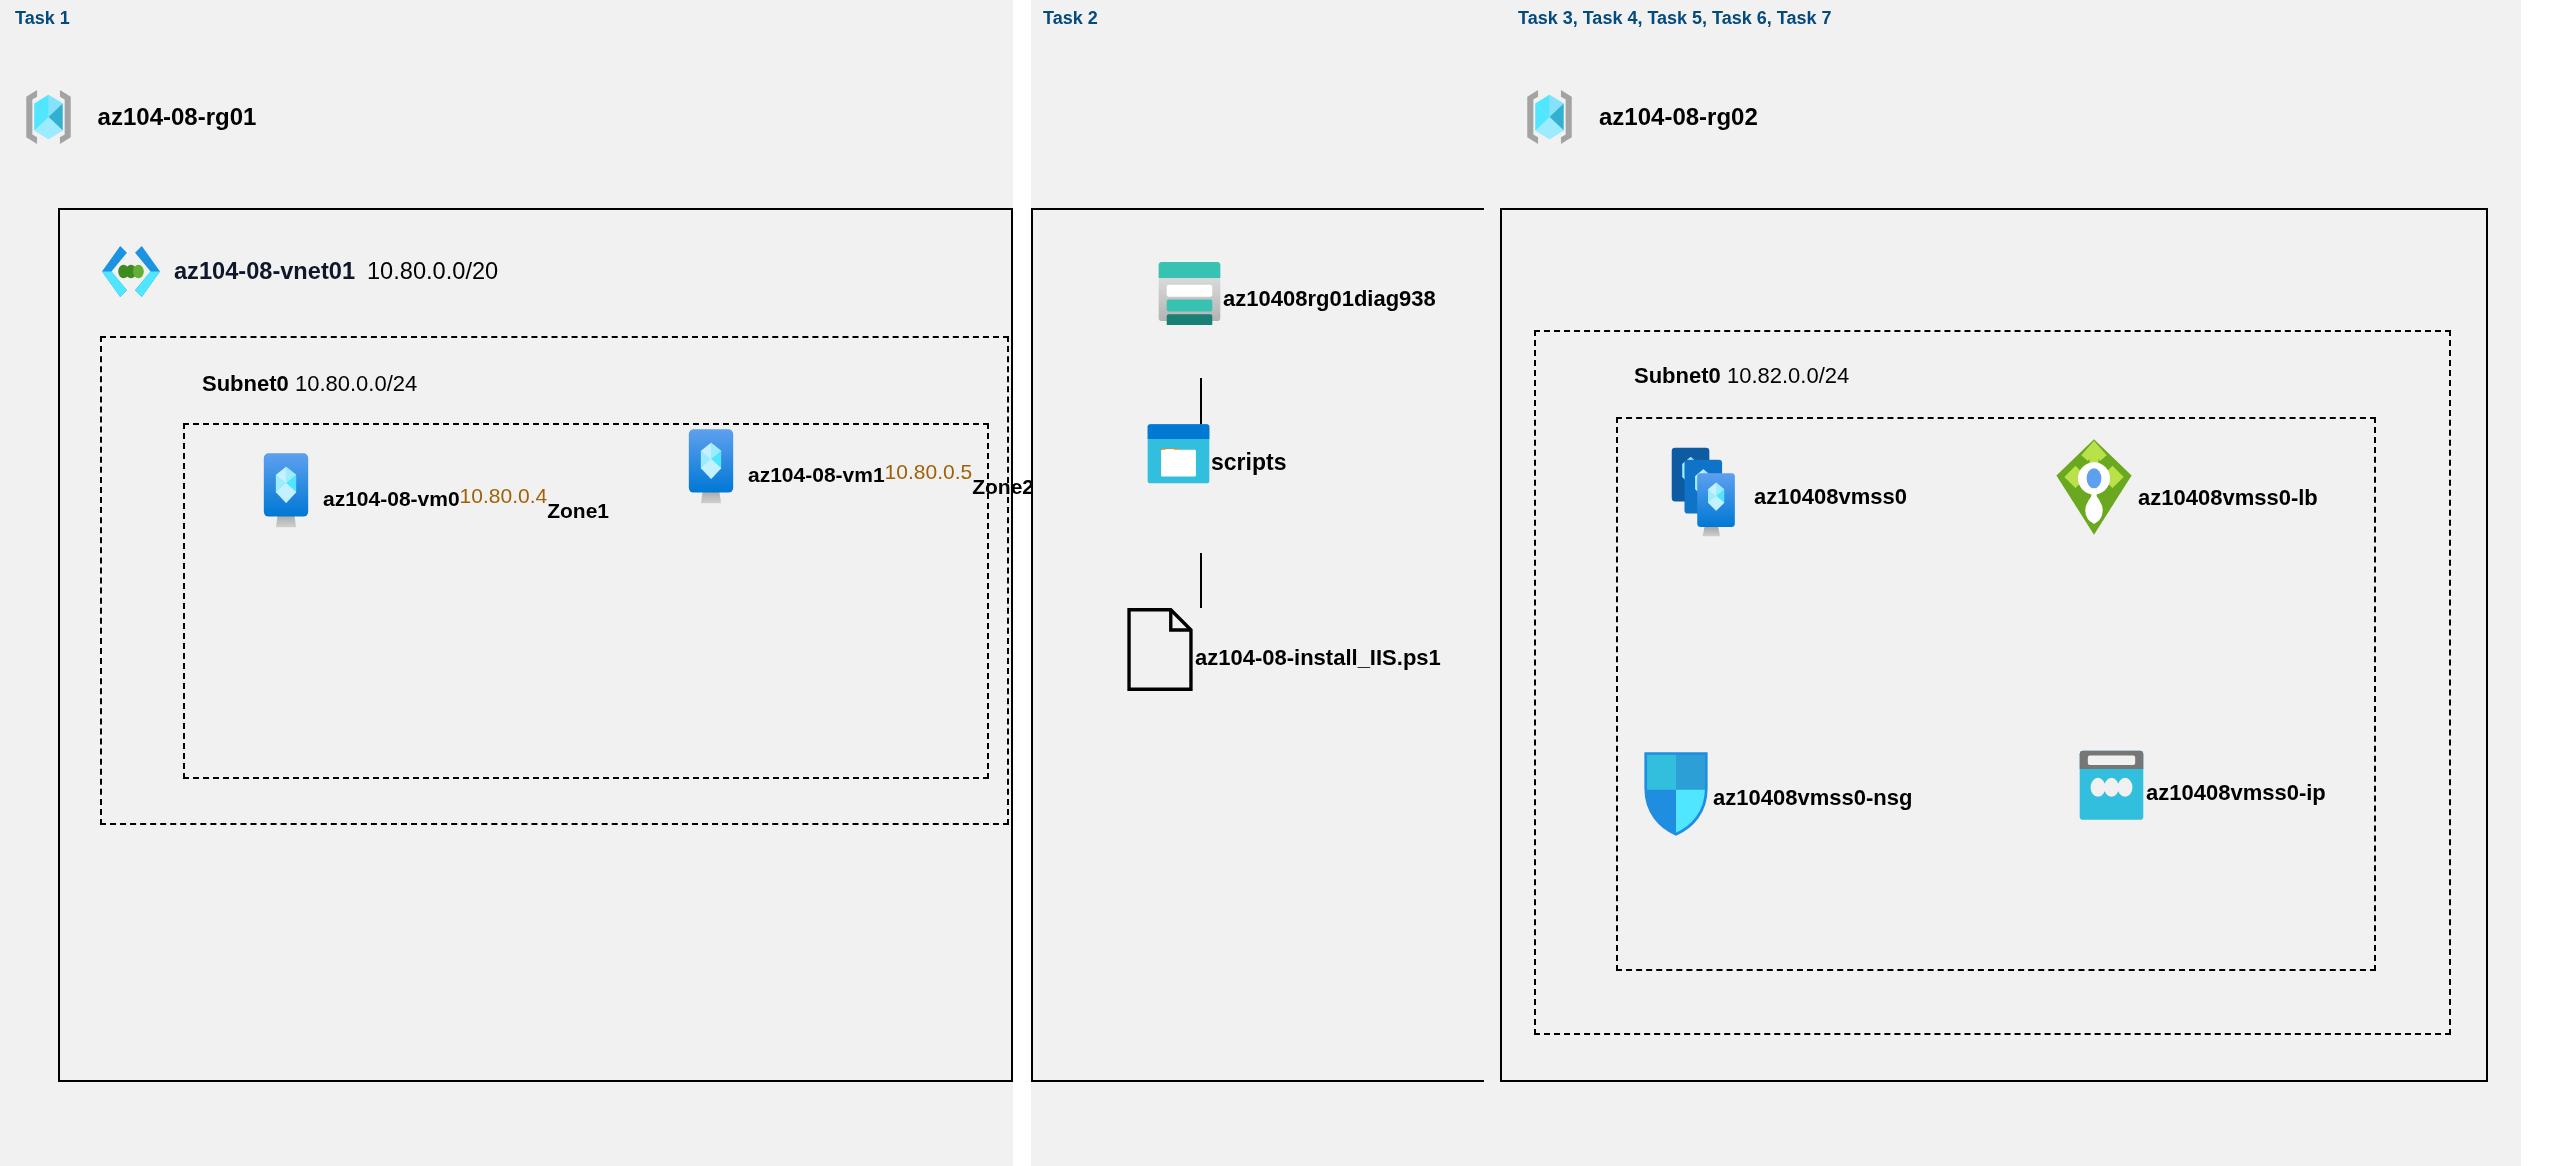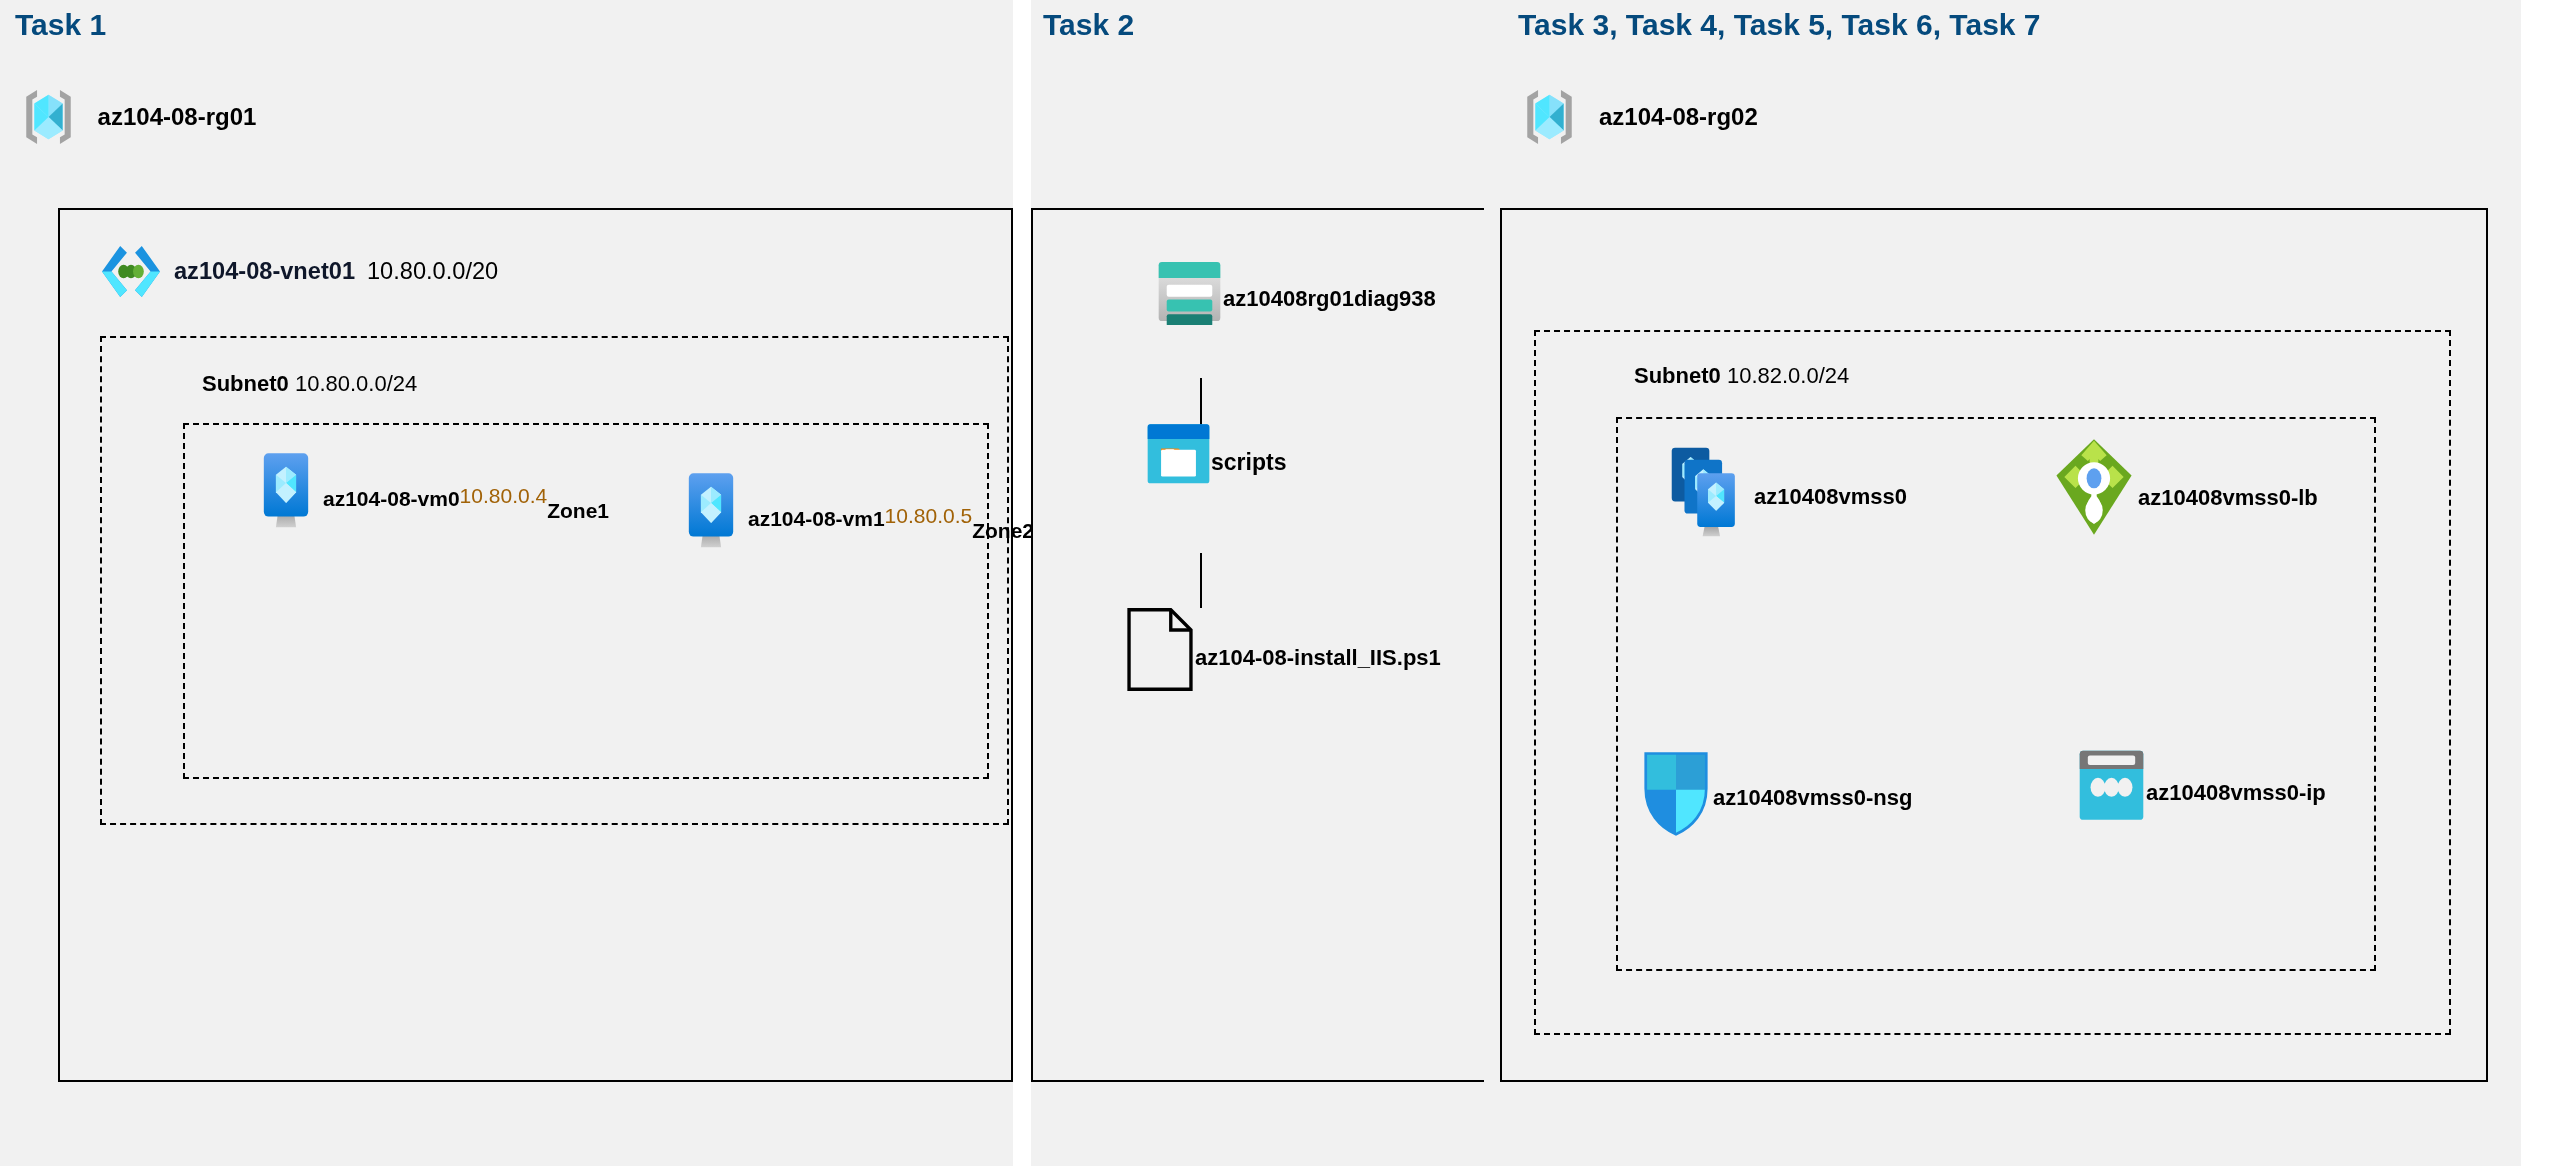--- a/index.html
+++ b/index.html
@@ -22,21 +22,21 @@
     height: 1166px;
   }
   #panel-task1 { left: 0px;    width: 1013px; }
   #panel-task2 { left: 1031px; width: 481px; padding-left: 18px;  }
   #panel-task3 { left: 1484px; width: 1037px; }
 
   .task-heading {
     position: absolute;
     color: #054a7d;
     font-weight: bold;
-    font-size: 30px;
+    font-size: 18px;
     letter-spacing: 0px;
     white-space: nowrap;
   }
 
   
   .rg-header {
     position: absolute;
     display: flex;
     align-items: center;
     gap: 23px;
@@ -197,21 +197,21 @@
         <path d="M55 46 L70 34 L70 60 Z" fill="#50e6ff"></path>
         <path d="M55 46 L70 60 L55 76 Z" fill="#c3f1ff"></path>
         <path d="M40 34 L55 46 L40 60 Z" fill="#9cebff"></path>
       </svg>
     </span>
     <div class="node-label" style="margin-top:12px;">az104-08-vm0</div>
     <div class="node-sub">10.80.0.4</div>
     <div class="node-zone" style="margin-top:35px;">Zone1</div>
   </div>
 
-  <div class="node" style="left:674px; top:472px; width:189px;">
+  <div class="node" style="left:674px; top:428px; width:189px;">
     <span class="icon-wrap">
       <svg width="74" height="82" viewBox="0 0 110 122">
         <defs>
           <linearGradient id="vmg2" x1="0" y1="0" x2="0" y2="1">
             <stop offset="0%" stop-color="#5ea0ef"></stop>
               <stop offset="100%" stop-color="#0078d4"></stop>
           </linearGradient>
           <linearGradient id="vmstand2" x1="0" y1="0" x2="0" y2="1">
             <stop offset="0%" stop-color="#949494"></stop>
               <stop offset="100%" stop-color="#d0d0d0"></stop>

